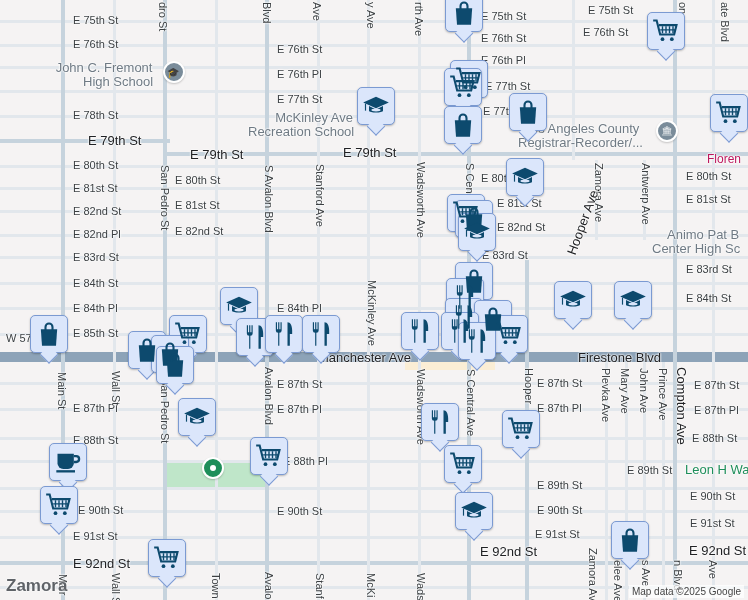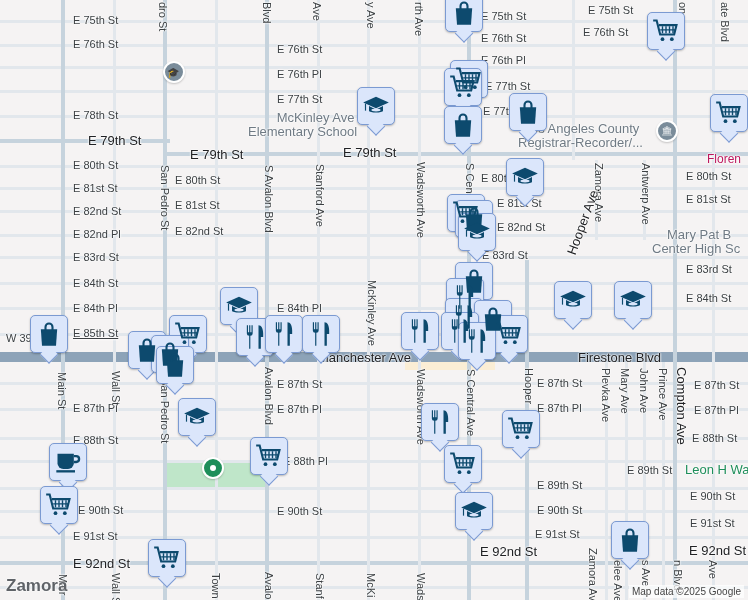--- a/index.html
+++ b/index.html
@@ -86,22 +86,22 @@
   <span class="label big" style="left:88px;top:134px;">E 79th St</span>
   <span class="label big" style="left:190px;top:148px;">E 79th St</span>
   <span class="label big" style="left:343px;top:146px;">E 79th St</span>
   <span class="label" style="left:73px;top:160px;">E 80th St</span>
   <span class="label" style="left:73px;top:183px;">E 81st St</span>
   <span class="label" style="left:73px;top:206px;">E 82nd St</span>
   <span class="label" style="left:73px;top:229px;">E 82nd Pl</span>
   <span class="label" style="left:73px;top:252px;">E 83rd St</span>
   <span class="label" style="left:73px;top:278px;">E 84th St</span>
   <span class="label" style="left:73px;top:303px;">E 84th Pl</span>
-  <span class="label" style="left:73px;top:328px;text-decoration:underline;">E 85th St</span>
-  <span class="label" style="left:6px;top:333px;">W 39</span>
+  <span class="label" style="left:73px;top:328px;">E 85th St</span>
+  <span class="label" style="left:6px;top:333px;">W 57</span>
   <span class="label" style="left:73px;top:403px;">E 87th Pl</span>
   <span class="label" style="left:73px;top:435px;">E 88th St</span>
   <span class="label" style="left:78px;top:505px;">E 90th St</span>
   <span class="label" style="left:73px;top:531px;">E 91st St</span>
   <span class="label big" style="left:73px;top:557px;">E 92nd St</span>
   <span class="label" style="left:175px;top:175px;">E 80th St</span>
   <span class="label" style="left:175px;top:200px;">E 81st St</span>
   <span class="label" style="left:175px;top:226px;">E 82nd St</span>
 
   <span class="label" style="left:277px;top:44px;">E 76th St</span>
@@ -180,36 +180,40 @@
   <span class="label vert" style="left:598px;top:548px;">Zamora Ave</span>
   <span class="label vert" style="left:623px;top:560px;">elee Ave</span>
   <span class="label vert" style="left:651px;top:560px;">s Ave</span>
   <span class="label vert" style="left:683px;top:560px;">n Blvd</span>
   <span class="label vert" style="left:718px;top:560px;">Ave</span>
   <span class="label vert" style="left:730px;top:2px;">ate Blvd</span>
   <span class="label vert" style="left:688px;top:2px;">on</span>
   <span class="label vert" style="left:322px;top:2px;">Ave</span>
   <span class="label vert big" style="left:583px;top:163px;transform:rotate(-70deg);transform-origin:left top;top:252px;left:565px;">Hooper Ave.</span>
 
+  <div class="label poi" style="left:55px;top:61px;">
+    <div>John C. Fremont</div>
+      <div style="padding-left:28px;">High School</div>
+  </div>
   <div class="poi-dot" style="left:163px;top:61px;background:#7a8c9a;">
       <span style="color:#fff;font-size:10px;">🎓</span>
     </div>
   <div class="label poi" style="left:248px;top:111px;">
     <div style="padding-left:26px;">McKinley Ave</div>
-      <div>Elementary School</div>
+      <div>Recreation School</div>
   </div>
   <div class="label poi" style="left:520px;top:122px;">
     <div>Los Angeles County</div>
       <div style="margin-left:-2px;">Registrar-Recorder/...</div>
   </div>
   <div class="poi-dot" style="left:656px;top:120px;background:#7a8c9a;">
       <span style="color:#fff;font-size:9px;">🏛</span>
     </div>
   <div class="label poi" style="left:652px;top:228px;text-align:left;">
-    <div style="padding-left:15px;">Mary Pat B</div>
+    <div style="padding-left:15px;">Animo Pat B</div>
       <div>Center High Sc</div>
   </div>
   <div class="poi-dot" style="left:202px;top:457px;background:#1e8e5a;">
       <span style="display:block;width:6px;height:6px;background:#fff;border-radius:50%;"></span>
     </div>
   <span class="label green" style="left:685px;top:463px;">Leon H Wa</span>
   <span class="label city" style="left:707px;top:153px;">Floren</span>
 
   <div id="markers">
       <div class="pin" style="left: 445px; top: -6px;">

